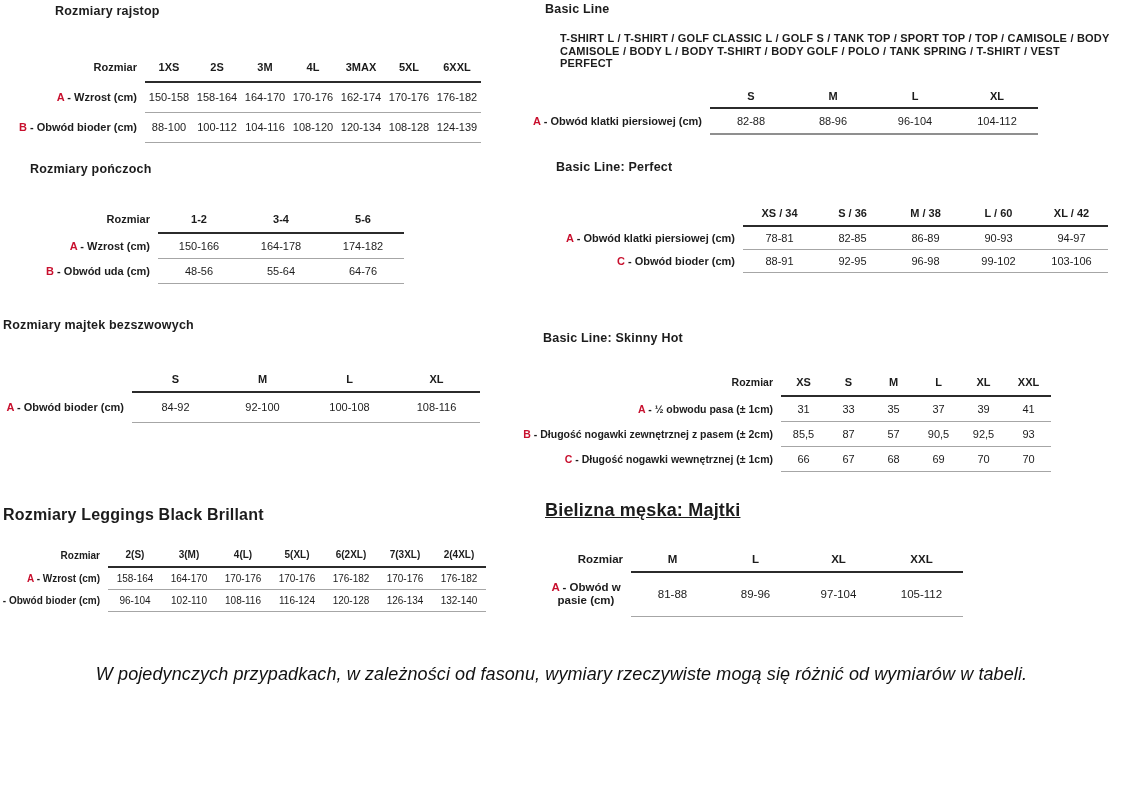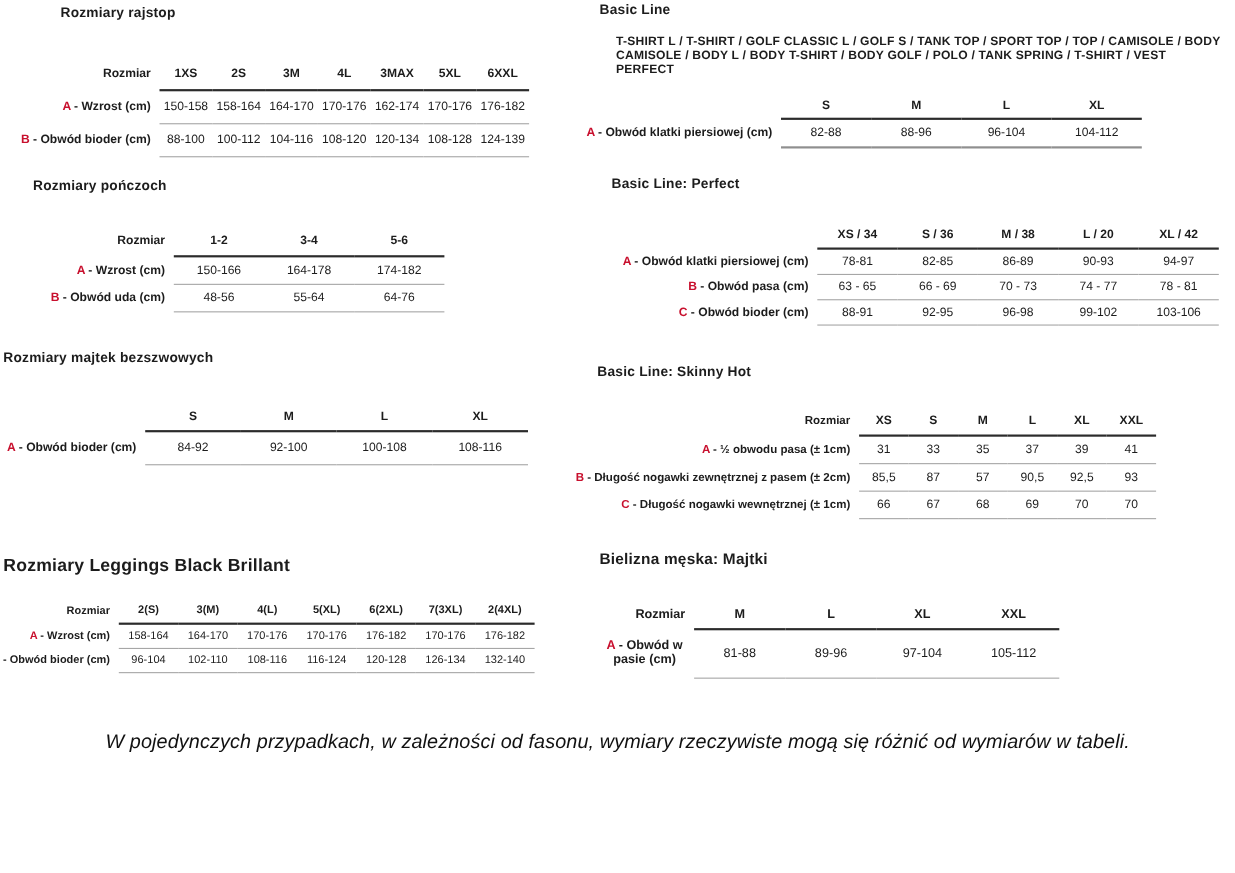--- a/index.html
+++ b/index.html
@@ -6,21 +6,21 @@
   * { box-sizing:border-box; }
   html,body { margin:0; padding:0; }
   body {
     width:1123px; height:794px; position:relative; overflow:hidden;
     background:#ffffff; color:var(--ink);
     font-family:"Liberation Sans", sans-serif;
   }
   .abs { position:absolute; }
   .sec-title { font-weight:bold; font-size:12.5px; letter-spacing:.2px; white-space:nowrap; }
   .sec-title.small { font-size:16px; }
-  .sec-title.large { font-size:14px; }
+  .sec-title.large { font-size:18px;text-decoration:underline; }
 
   .products {
     left:560px; top:32px; width:552px; text-align:left;
     font-weight:bold; font-size:11px; line-height:12.5px; letter-spacing:.2px;
   }
 
   table.size { border-collapse:collapse; }
   table.size th, table.size td { font-size:11px; vertical-align:middle; }
   th.lbl, td.lbl { text-align:right; font-weight:bold; padding:0 8px 0 4px; white-space:nowrap; }
   th.val { font-weight:bold; text-align:center; border-bottom:2px solid var(--rule-dark); padding:0 3px; }
@@ -208,40 +208,32 @@
 
 <div class="abs sec-title" style="left:556px;top:160px">Basic Line: Perfect</div>
 <div class="abs" style="right:15px;top:200px" id="t-perfect">
     <table class="size">
       <thead>
         <tr>
           <th class="lbl"></th>
           <th class="val" style="width: 73px; min-width: 73px;">XS / 34</th>
           <th class="val" style="width: 73px; min-width: 73px;">S / 36</th>
           <th class="val" style="width: 73px; min-width: 73px;">M / 38</th>
-          <th class="val" style="width: 73px; min-width: 73px;">L / 20</th>
+          <th class="val" style="width: 73px; min-width: 73px;">L / 60</th>
           <th class="val" style="width: 73px; min-width: 73px;">XL / 42</th>
         </tr>
       </thead>
       <tbody>
         <tr>
           <td class="lbl"><span class="ltr">A</span> - Obwód klatki piersiowej (cm)</td>
           <td class="val">78-81</td>
           <td class="val">82-85</td>
           <td class="val">86-89</td>
           <td class="val">90-93</td>
           <td class="val">94-97</td>
-        </tr>
-        <tr>
-          <td class="lbl"><span class="ltr">B</span> - Obwód pasa (cm)</td>
-          <td class="val">63 - 65</td>
-          <td class="val">66 - 69</td>
-          <td class="val">70 - 73</td>
-          <td class="val">74 - 77</td>
-          <td class="val">78 - 81</td>
         </tr>
         <tr>
           <td class="lbl"><span class="ltr">C</span> - Obwód bioder (cm)</td>
           <td class="val">88-91</td>
           <td class="val">92-95</td>
           <td class="val">96-98</td>
           <td class="val">99-102</td>
           <td class="val">103-106</td>
         </tr>
       </tbody>

